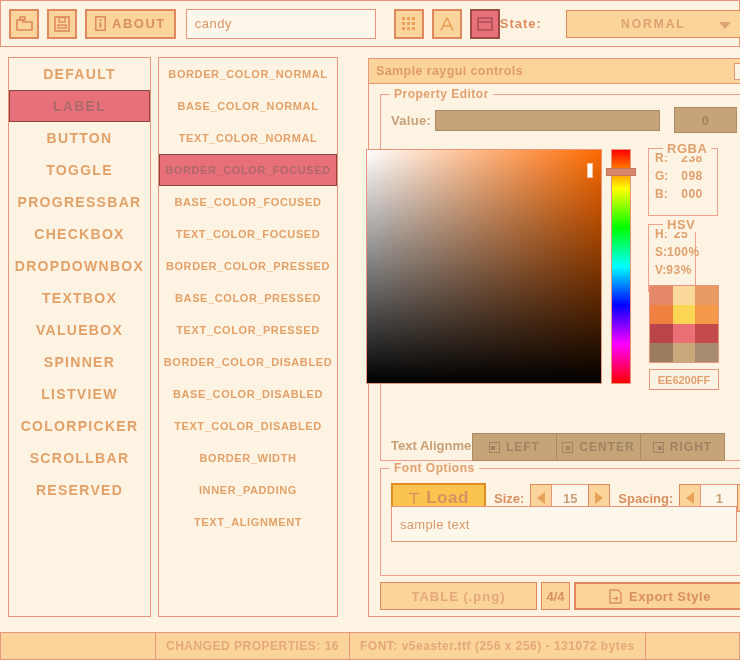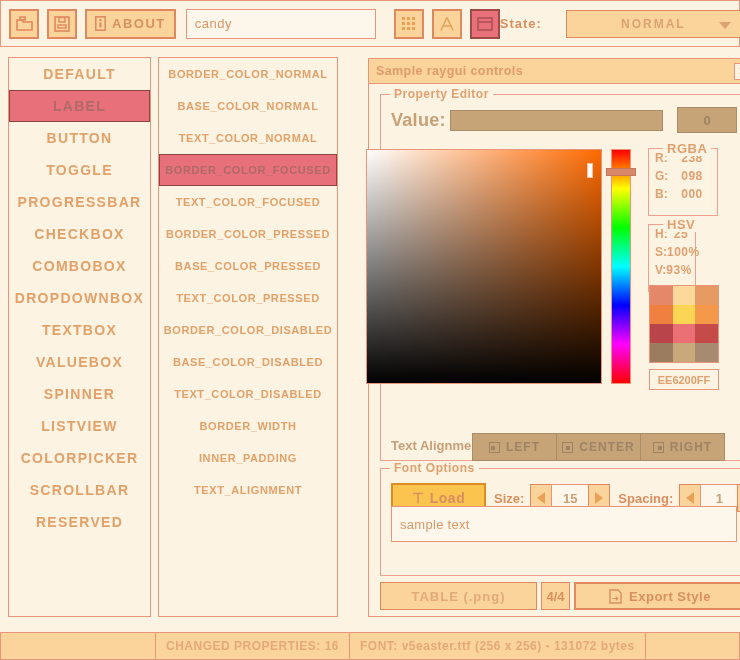--- a/index.html
+++ b/index.html
@@ -84,21 +84,21 @@
 
   
   .group { position: absolute; border: 1px solid #EFA08E; }
   .group > .gtitle {
     position: absolute; top: -8px; left: 9px; padding: 0 4px; background: #FDF3E2;
     color: #E0A06F; font-size: 12px; letter-spacing: .5px; font-weight: bold;
   }
   #g-prop { left: 11px; top: 35px; width: 366px; height: 367px; }
   #g-font { left: 11px; top: 409px; width: 366px; height: 108px; }
 
-  .cap2 { color: #C8A078; font-size: 18px; letter-spacing: .3px; font-weight: bold; }
+  .cap2 { color: #C8A078; font-size: 13px; letter-spacing: .3px; font-weight: bold; }
 
   
   #value-row { position: absolute; left: 10px; top: 12px; width: 346px; height: 26px;
                display: flex; align-items: center; }
   #value-slider {
     width: 232px; height: 21px; background: #C6A478; border: 1px solid #A98D69; margin-left: 4px;
   }
   #value-box {
     margin-left: 14px; width: 65px; height: 26px; background: #C6A478; border: 1px solid #A98D69;
     display: flex; align-items: center; justify-content: center;
@@ -170,21 +170,21 @@
   .alignbtn .sq i { position: absolute; width: 4px; height: 4px; background: #9E8463; top: 3px; }
   .alignbtn.l .sq i { left: 1px; }
   .alignbtn.c .sq i { left: 3px; }
   .alignbtn.r .sq i { right: 1px; }
 
   
   #font-row { position: absolute; left: 10px; top: 14px; display: flex; align-items: center; }
   #load-btn {
     width: 95px; height: 30px; background: #FBC44F; border: 2px solid #E08C24;
     display: flex; align-items: center; justify-content: center; gap: 6px;
-    color: #D98F5F; font-size: 14px; font-weight: bold; letter-spacing: .5px;
+    color: #D98F5F; font-size: 17px; font-weight: bold; letter-spacing: .5px;
   }
   .spin { display: flex; align-items: center; margin-left: 8px; }
   .spin .cap { color: #D98F5F; font-size: 13px; font-weight: bold; margin-right: 6px; }
   .spin .ar {
     width: 22px; height: 28px; background: #FBD49B; border: 1px solid #E0885F;
     display: flex; align-items: center; justify-content: center;
   }
   .spin .ar .tri { width: 0; height: 0; border-top: 6px solid transparent; border-bottom: 6px solid transparent; }
   .spin .ar.left  .tri { border-right: 8px solid #E8A158; }
   .spin .ar.right .tri { border-left: 8px solid #E8A158; }
@@ -316,36 +316,36 @@
   </div>
 </div>
 
 <div class="listpanel" id="controls-list">
     <div class="litem">DEFAULT</div>
     <div class="litem sel">LABEL</div>
     <div class="litem">BUTTON</div>
     <div class="litem">TOGGLE</div>
     <div class="litem">PROGRESSBAR</div>
     <div class="litem">CHECKBOX</div>
-    <div class="litem">COMBOBOX</div>
     <div class="litem">DROPDOWNBOX</div>
     <div class="litem">TEXTBOX</div>
     <div class="litem">VALUEBOX</div>
     <div class="litem">SPINNER</div>
     <div class="litem">LISTVIEW</div>
     <div class="litem">COLORPICKER</div>
     <div class="litem">SCROLLBAR</div>
     <div class="litem">RESERVED</div>
   </div>
 
 <div class="listpanel" id="props-list">
     <div class="litem">BORDER_COLOR_NORMAL</div>
     <div class="litem">BASE_COLOR_NORMAL</div>
     <div class="litem">TEXT_COLOR_NORMAL</div>
     <div class="litem sel">BORDER_COLOR_FOCUSED</div>
+    <div class="litem">BASE_COLOR_FOCUSED</div>
     <div class="litem">TEXT_COLOR_FOCUSED</div>
     <div class="litem">BORDER_COLOR_PRESSED</div>
     <div class="litem">BASE_COLOR_PRESSED</div>
     <div class="litem">TEXT_COLOR_PRESSED</div>
     <div class="litem">BORDER_COLOR_DISABLED</div>
     <div class="litem">BASE_COLOR_DISABLED</div>
     <div class="litem">TEXT_COLOR_DISABLED</div>
     <div class="litem">BORDER_WIDTH</div>
     <div class="litem">INNER_PADDING</div>
     <div class="litem">TEXT_ALIGNMENT</div>

